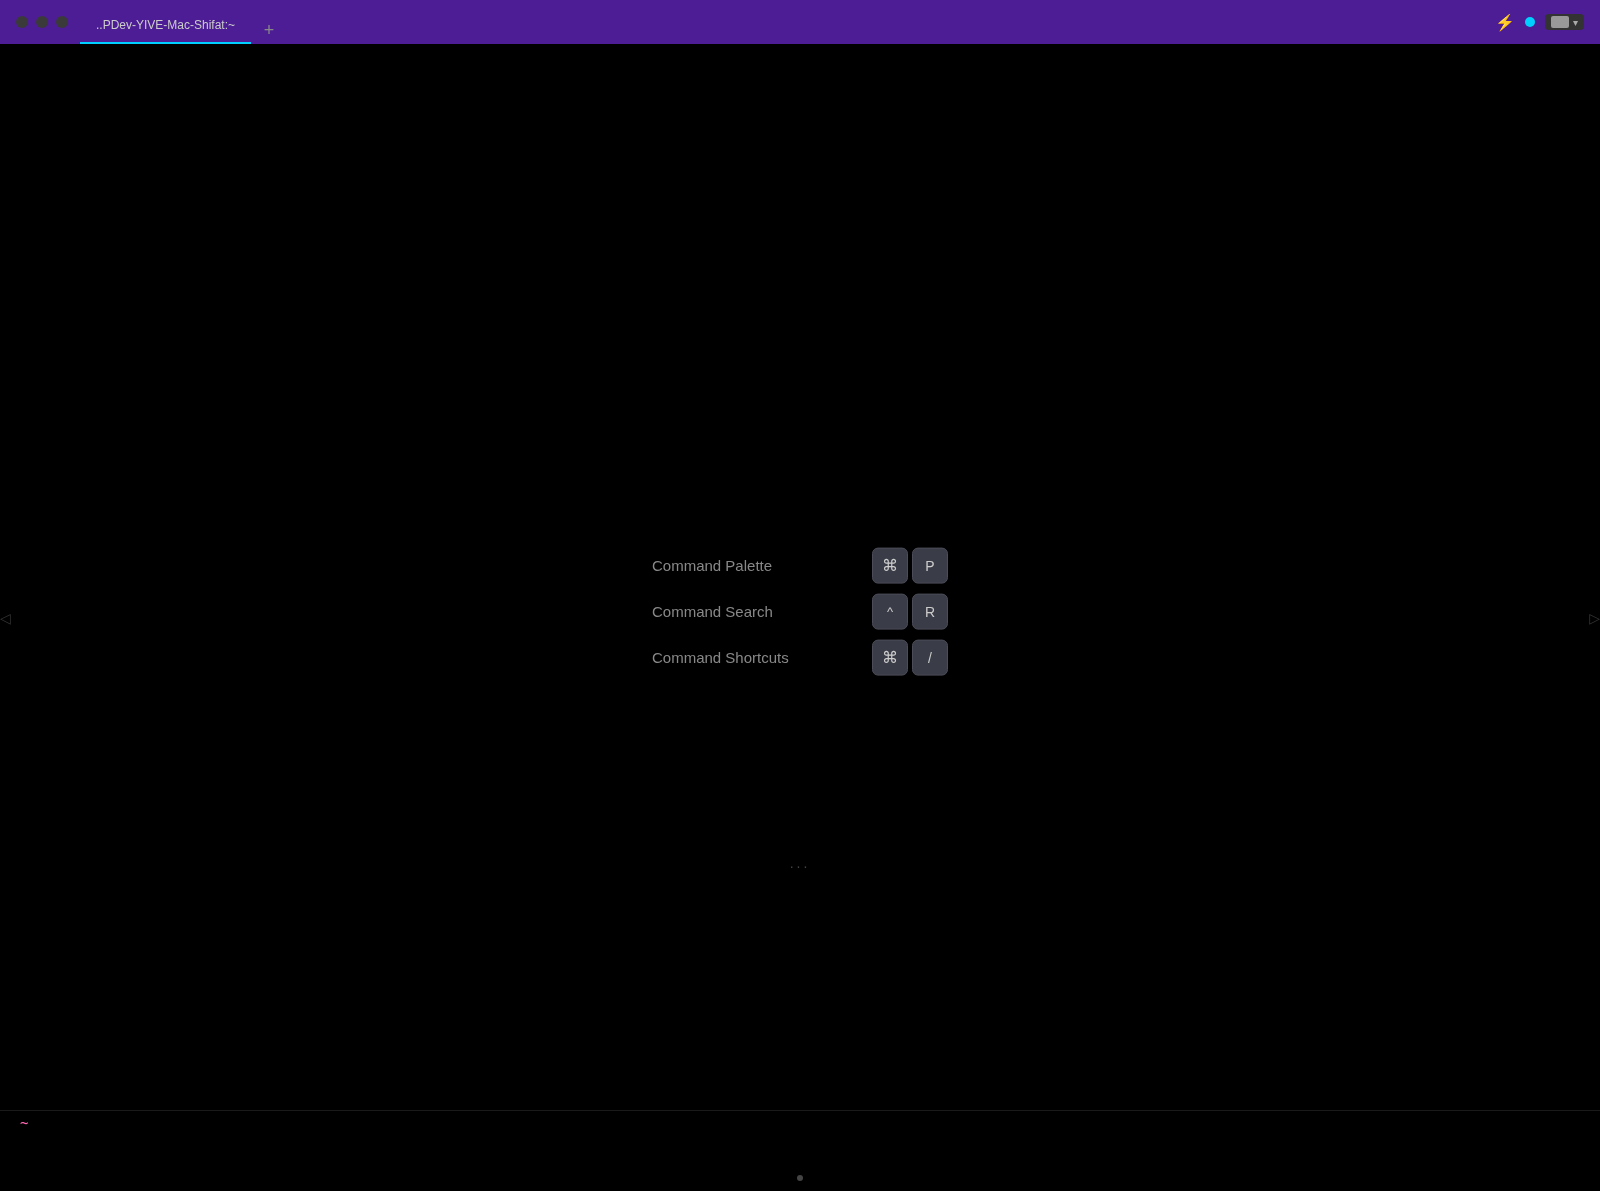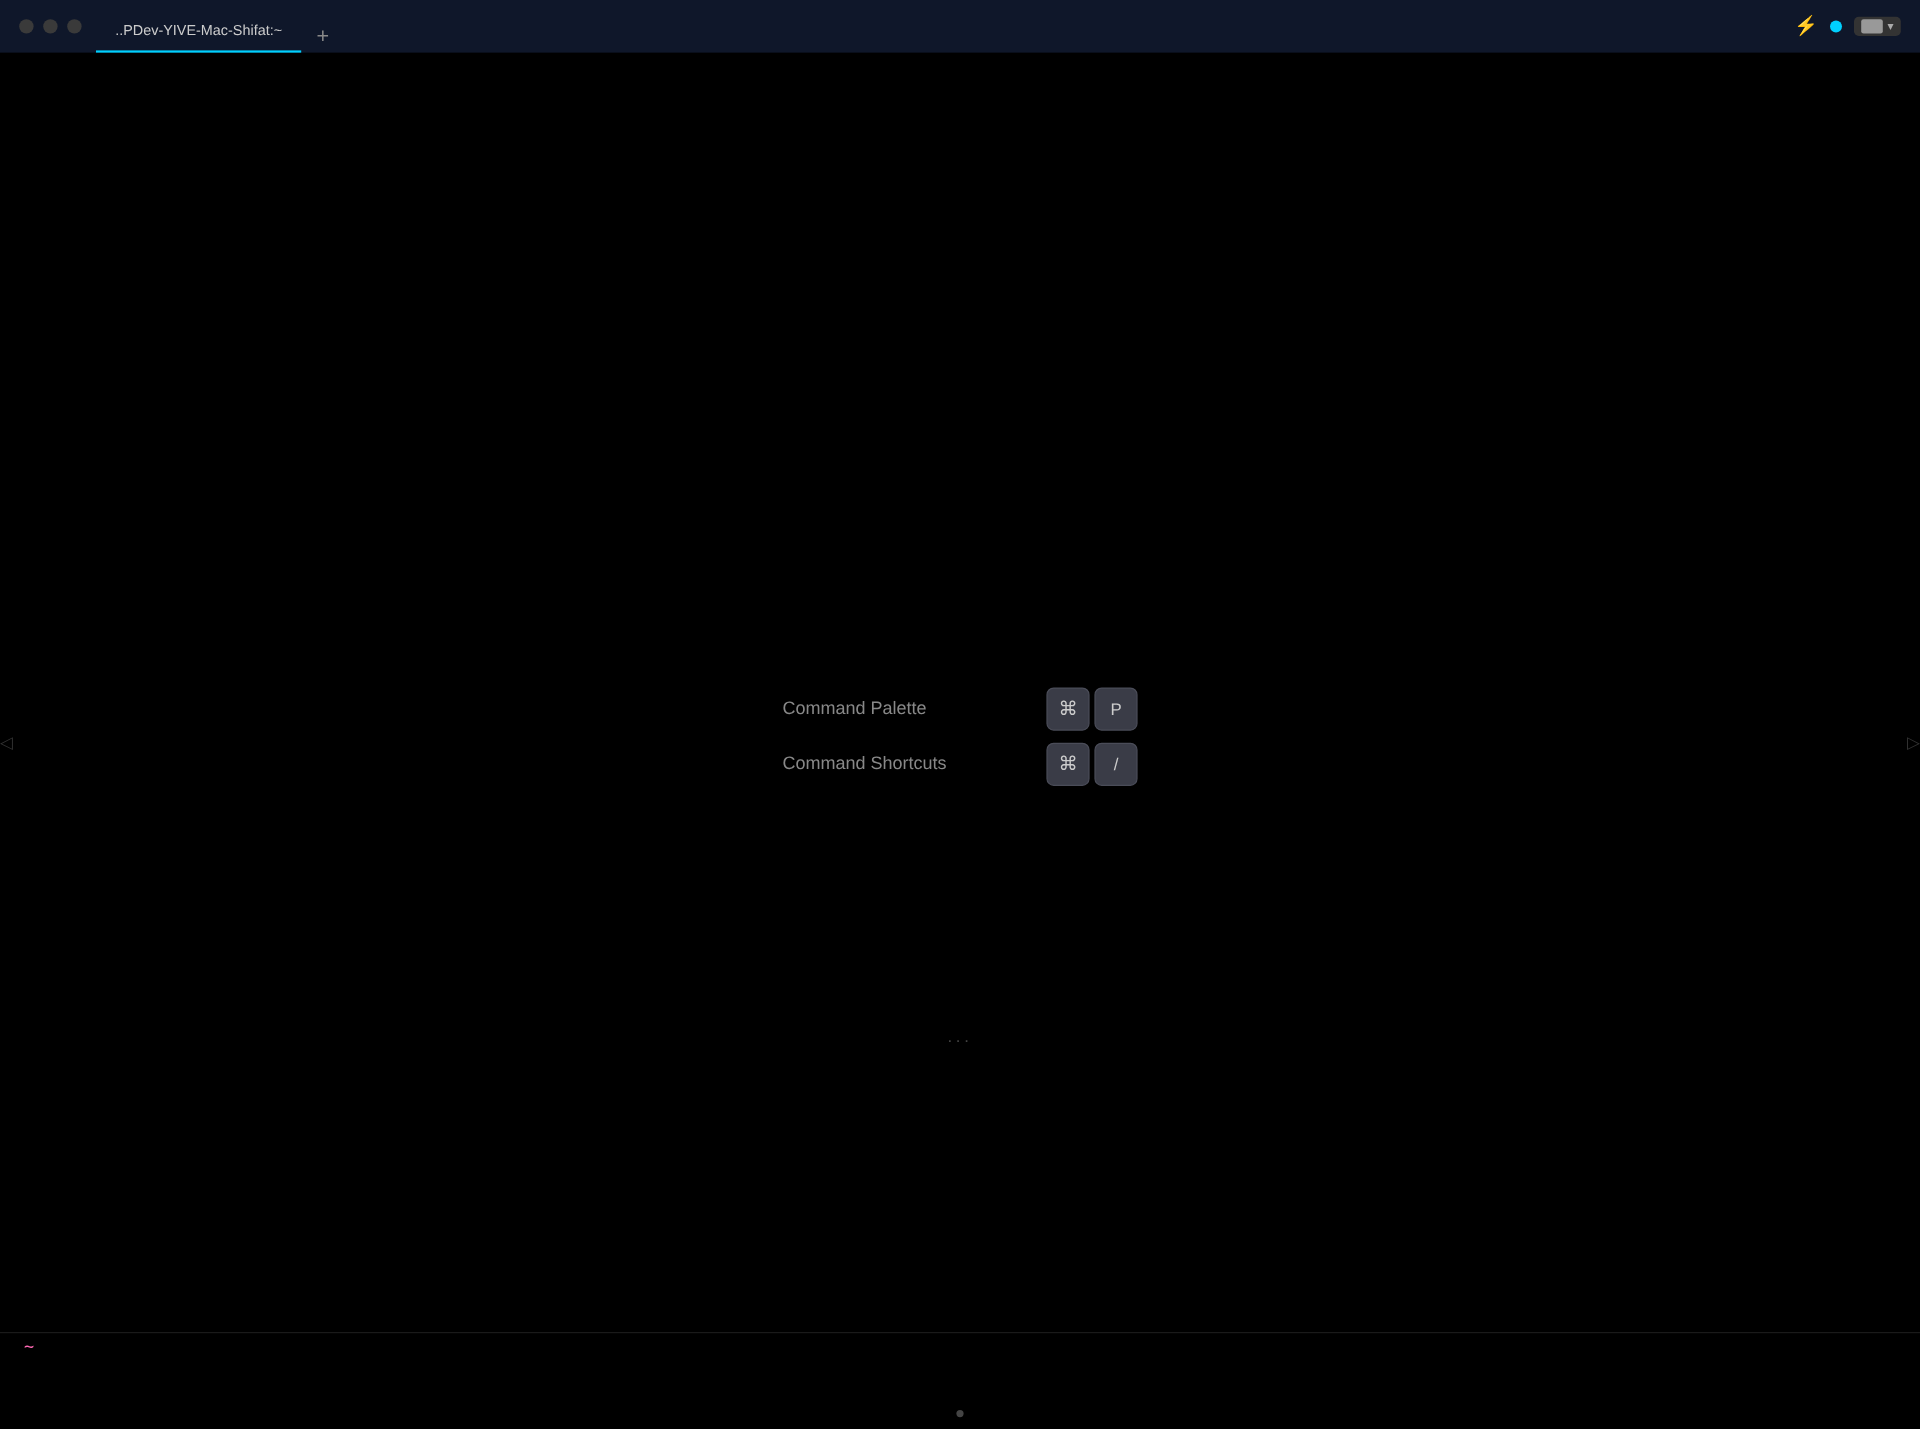--- a/index.html
+++ b/index.html
@@ -14,21 +14,21 @@
       background: #000000;
       font-family: -apple-system, BlinkMacSystemFont, 'SF Pro Text', 'Helvetica Neue', sans-serif;
       overflow: hidden;
       position: relative;
     }
 
     
     .titlebar {
       width: 100%;
       height: 44px;
-      background: #0f172a;
+      background: #4c1d95;
       display: flex;
       align-items: center;
       position: relative;
     }
 
     .traffic-lights {
       display: flex;
       align-items: center;
       gap: 8px;
       padding-left: 16px;
@@ -281,20 +281,27 @@
   <div class="overlay-panel">
 
     <div class="shortcut-row">
       <span class="shortcut-label">Command Palette</span>
       <div class="key-group">
         <div class="key key-cmd">⌘</div>
         <div class="key">P</div>
       </div>
     </div>
 
+    <div class="shortcut-row">
+      <span class="shortcut-label">Command Search</span>
+      <div class="key-group">
+        <div class="key key-ctrl">^</div>
+        <div class="key">R</div>
+      </div>
+    </div>
 
     <div class="shortcut-row">
       <span class="shortcut-label">Command Shortcuts</span>
       <div class="key-group">
         <div class="key key-cmd">⌘</div>
         <div class="key">/</div>
       </div>
     </div>
 
   </div>

